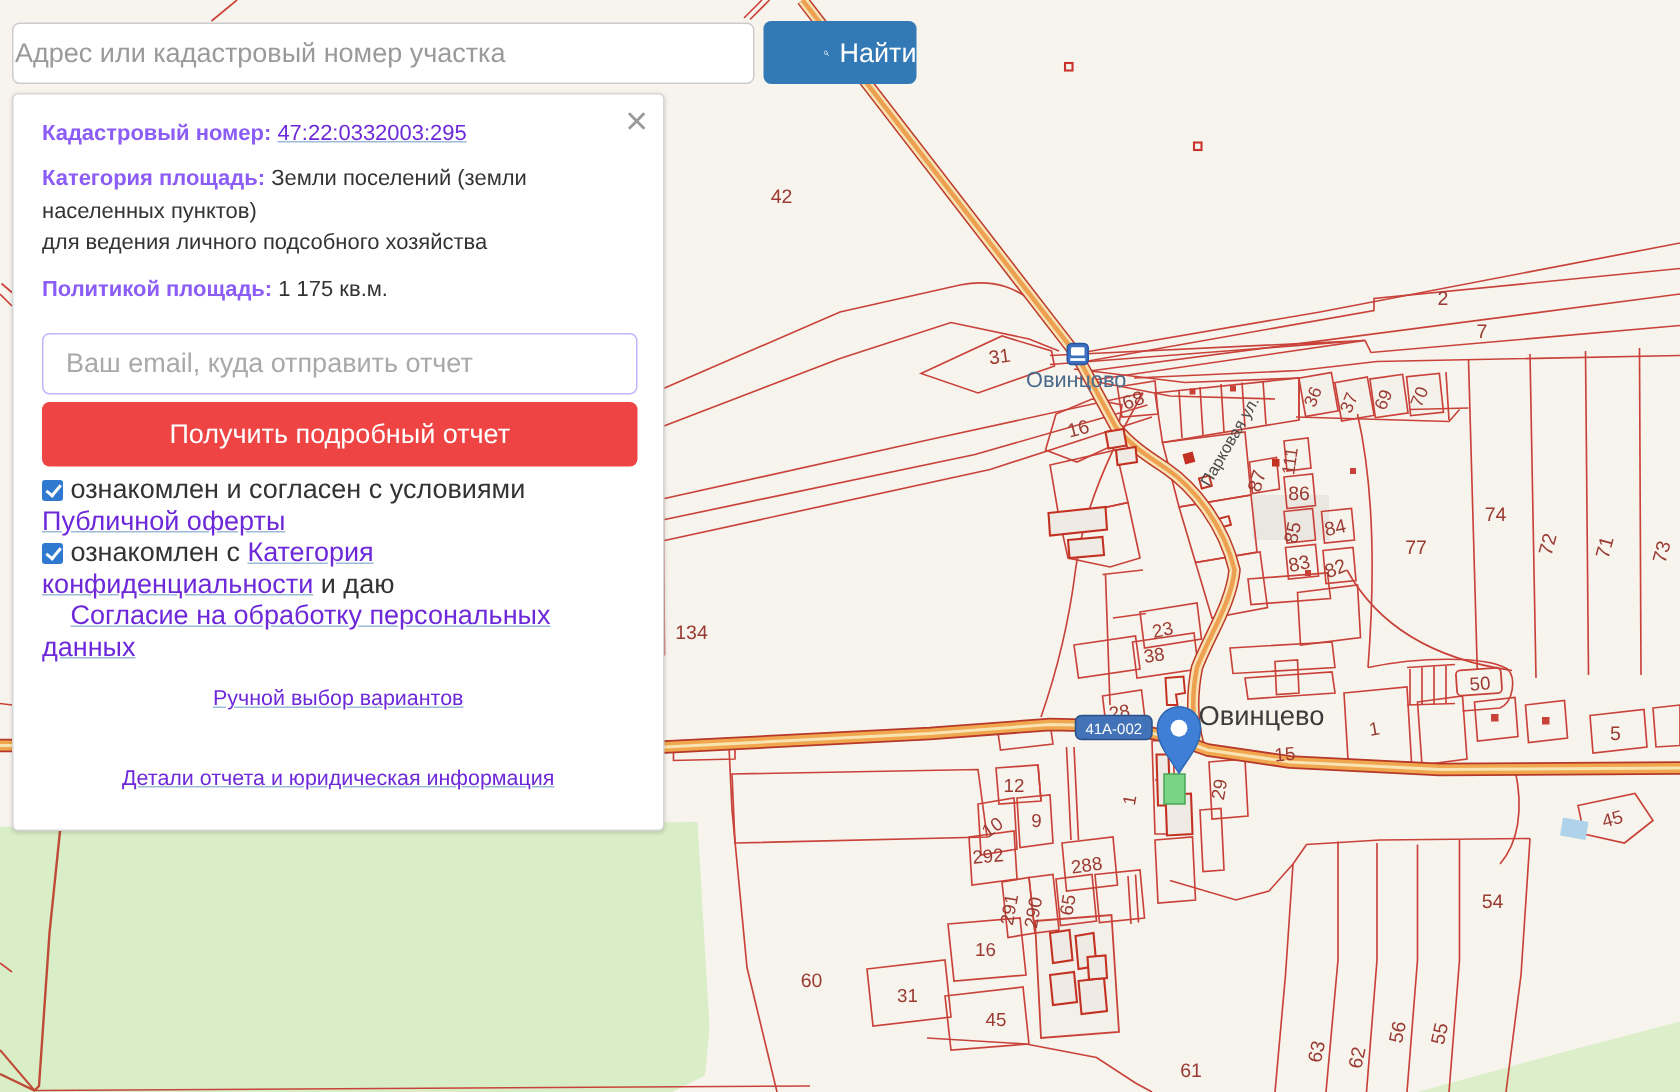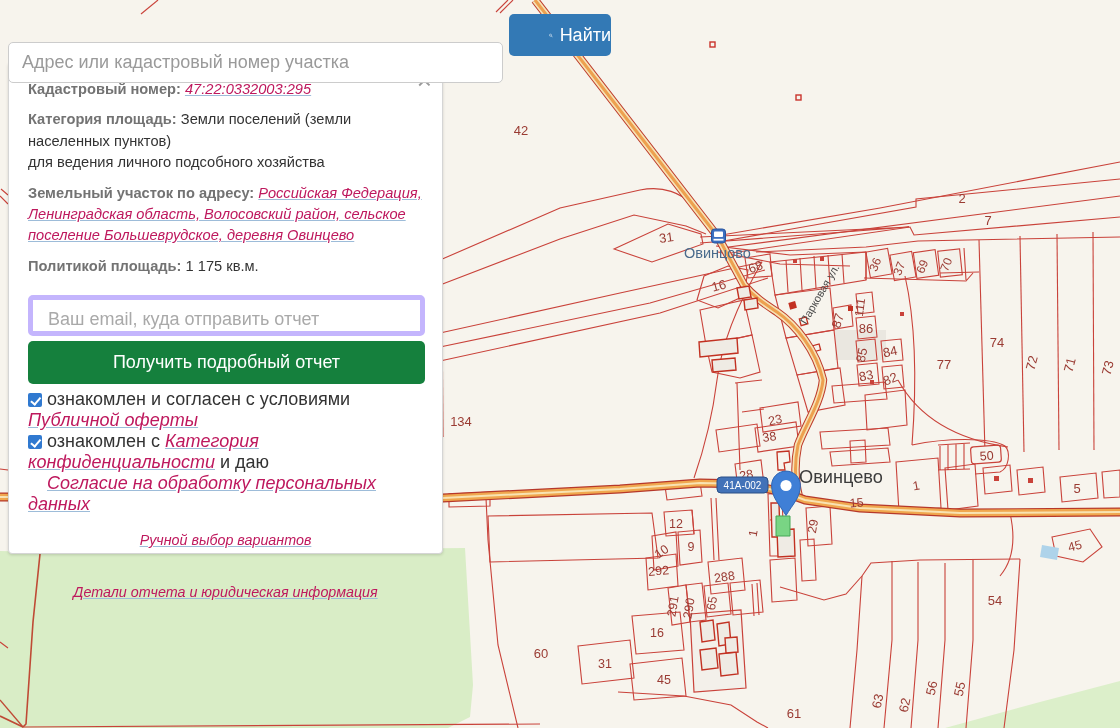--- a/index.html
+++ b/index.html
@@ -2,39 +2,39 @@
 <html><head>
 <meta charset="utf-8">
 <style>
   html,body{margin:0;padding:0;}
   body{width:1120px;height:728px;overflow:hidden;position:relative;
        font-family:"Liberation Sans", sans-serif;background:#f7f4ed;}
   #map{position:absolute;left:0;top:0;}
   
   .searchbox{position:absolute;left:8px;top:15px;width:495px;height:41px;
      background:#fff;border:1px solid #ccc;border-radius:5px;box-sizing:border-box;
-     color:#9a9a9a;font-size:18px;line-height:39px;padding-left:13px;margin-top:27px;}
+     color:#9a9a9a;font-size:18px;line-height:39px;padding-left:1px;}
   .searchbtn{position:absolute;left:509px;top:14px;width:102px;height:42px;
      background:#3379b5;border-radius:5px;color:#fff;font-size:18px;
      display:flex;align-items:center;justify-content:center;box-sizing:border-box;padding-left:40px;}
   .searchbtn svg{margin-right:7px;}
   
   .panel{position:absolute;left:8px;top:62px;width:435px;height:492px;
      background:#fff;border:1px solid #d5d5d5;border-radius:4px;box-sizing:border-box;
      box-shadow:0 1px 3px rgba(0,0,0,.15);font-size:14.65px;color:#333;}
   .panel .inner{padding:15.5px 19px 0 19px;line-height:21.3px;}
   .close{position:absolute;right:10px;top:6px;font-size:26px;color:#9a9a9a;
      font-weight:400;line-height:22px;}
-  .panel b{color:#737373;}
-  a.lnk{color:#be185d;text-decoration:underline;text-decoration-color:#9dbcd9;font-style:italic;}
+  .panel b{color:#8b5cf6;}
+  a.lnk{color:#6d28d9;text-decoration:underline;text-decoration-color:#9dbcd9;}
   .sec{margin-bottom:9.5px;}
-  .email{width:397px;height:41px;border:5px solid #c4b5fd;border-radius:5px;
+  .email{width:397px;height:41px;border:1px solid #c4b5fd;border-radius:5px;
      box-sizing:border-box;color:#a9a9a9;font-size:18px;line-height:39px;
      padding-left:15px;margin-bottom:5px;}
-  .greenbtn{width:397px;height:43px;background:#15803d;border-radius:5px;
+  .greenbtn{width:397px;height:43px;background:#ef4444;border-radius:5px;
      color:#fff;font-size:18px;text-align:center;line-height:43px;margin-bottom:5px;}
   .chk{display:inline-block;width:14px;height:14px;background:#3079d0;border-radius:2px;
      vertical-align:-2px;margin-right:5px;position:relative;}
   .chk:after{content:"";position:absolute;left:4.5px;top:1.5px;width:3.5px;height:7.5px;
      border:solid #fff;border-width:0 2px 2px 0;transform:rotate(40deg);}
   .cbrow{font-size:18px;line-height:21px;color:#333;}
   .centerlink{text-align:center;font-size:14.3px;}
 </style>
 </head>
 <body>
@@ -271,21 +271,20 @@
  </g>
 </g>
 </g>
 </svg>
 
 <div class="panel">
   <div class="close">×</div>
   <div class="inner">
     <div class="sec"><b>Кадастровый номер:</b> <a class="lnk">47:22:0332003:295</a></div>
     <div class="sec"><b>Категория площадь:</b> Земли поселений (земли населенных пунктов)<br>для ведения личного подсобного хозяйства</div>
-    <div class="sec"><b>Земельный участок по адресу:</b> <a class="lnk">Российская Федерация, Ленинградская область, Волосовский район, сельское поселение Большеврудское, деревня Овинцево</a></div>
     <div class="sec"><b>Политикой площадь:</b> 1 175 кв.м.</div>
     <div class="email" style="margin-top:18px;">Ваш email, куда отправить отчет</div>
     <div class="greenbtn">Получить подробный отчет</div>
     <div class="cbrow"><span class="chk"></span>ознакомлен и согласен с условиями <a class="lnk">Публичной оферты</a></div>
     <div class="cbrow"><span class="chk"></span>ознакомлен с <a class="lnk">Категория конфиденциальности</a> и даю<br><span style="margin-left:19px;"></span><a class="lnk">Согласие на обработку персональных данных</a></div>
     <div class="centerlink" style="margin-top:14.5px;"><a class="lnk">Ручной выбор вариантов</a></div>
     <div class="centerlink" style="margin-top:31px;"><a class="lnk">Детали отчета и юридическая информация</a></div>
   </div>
 </div>
 

